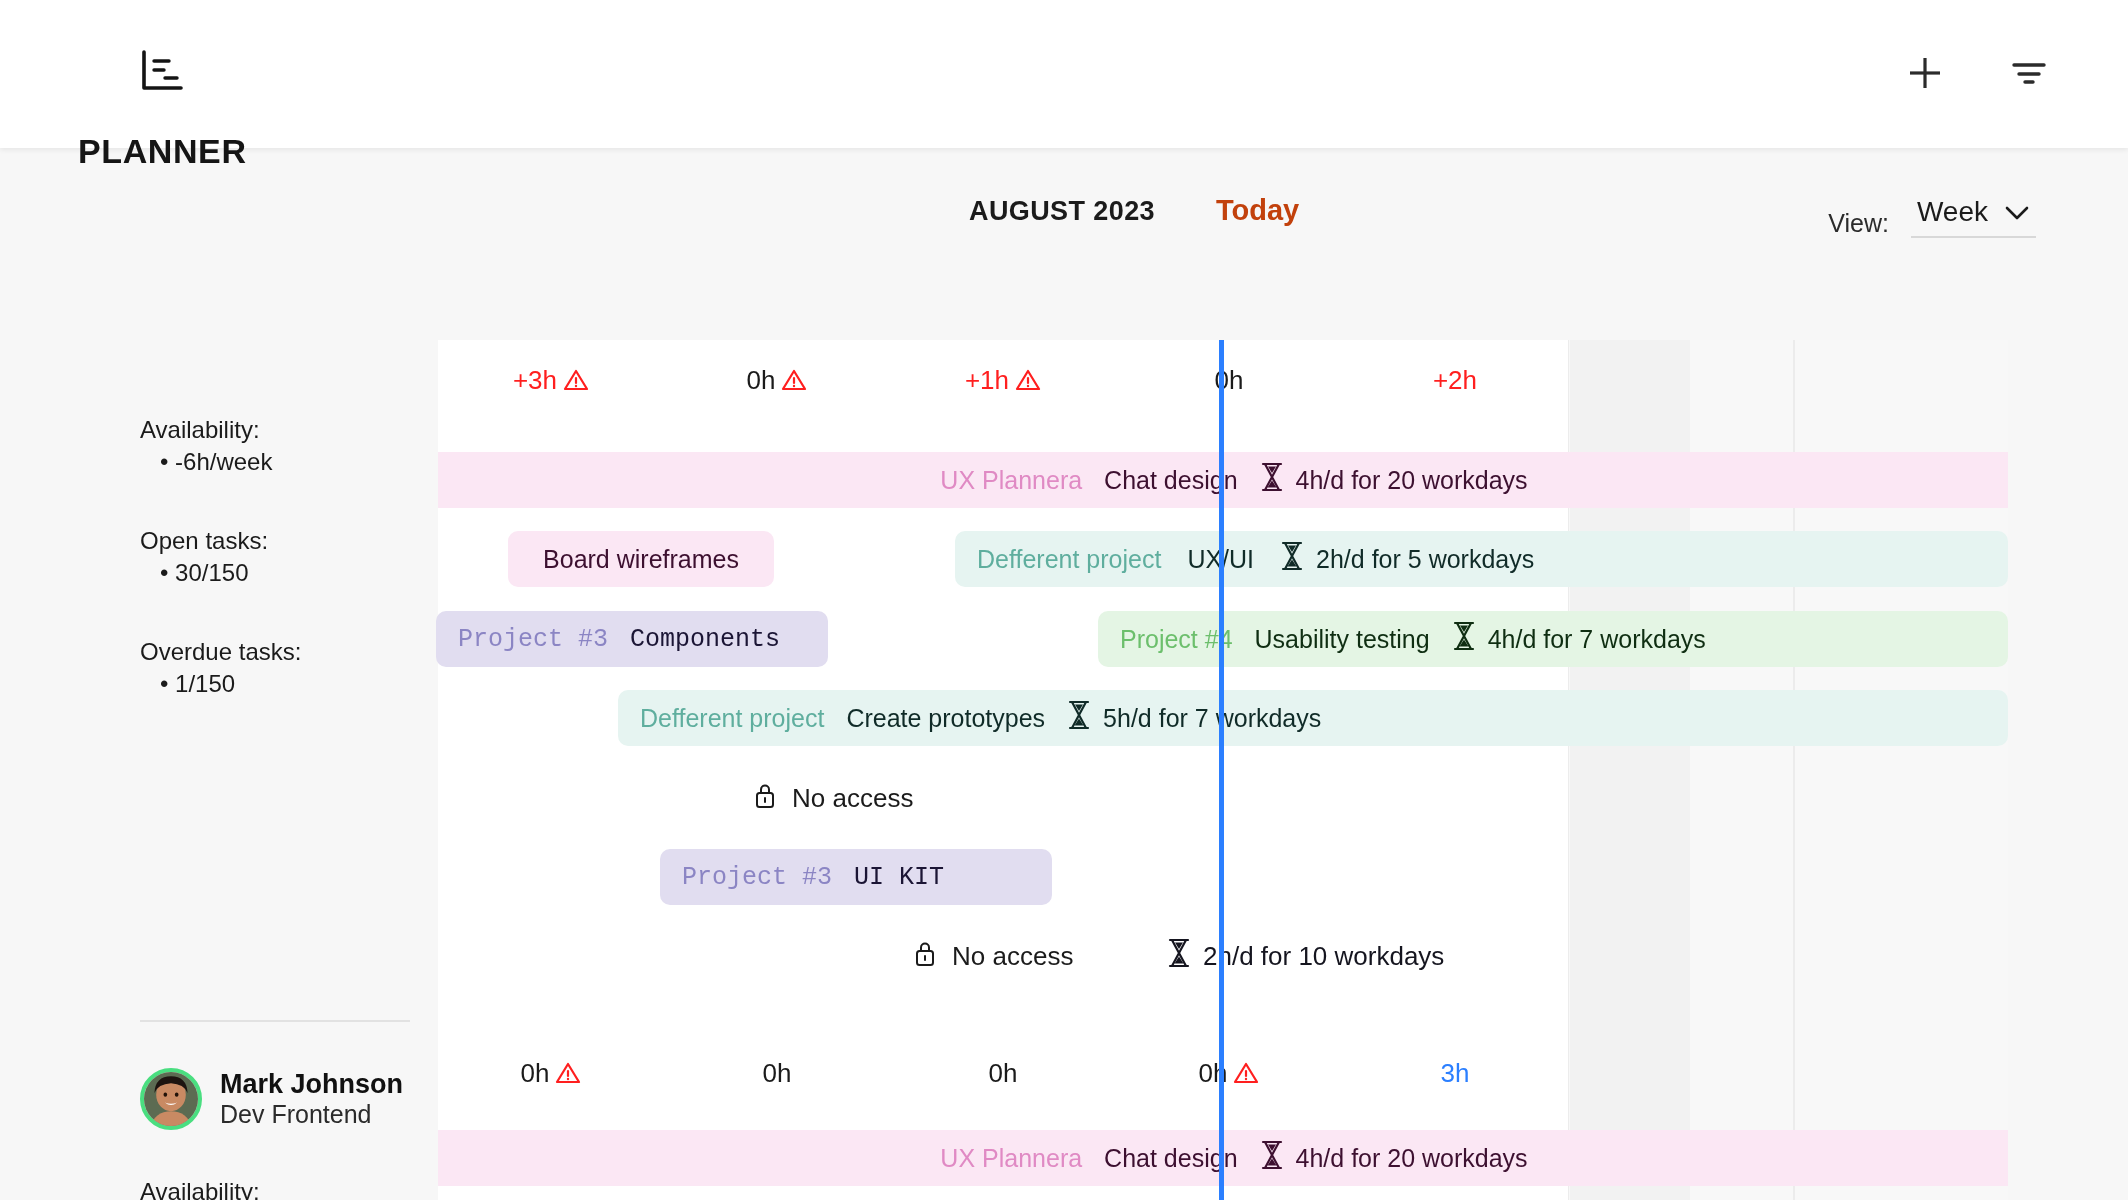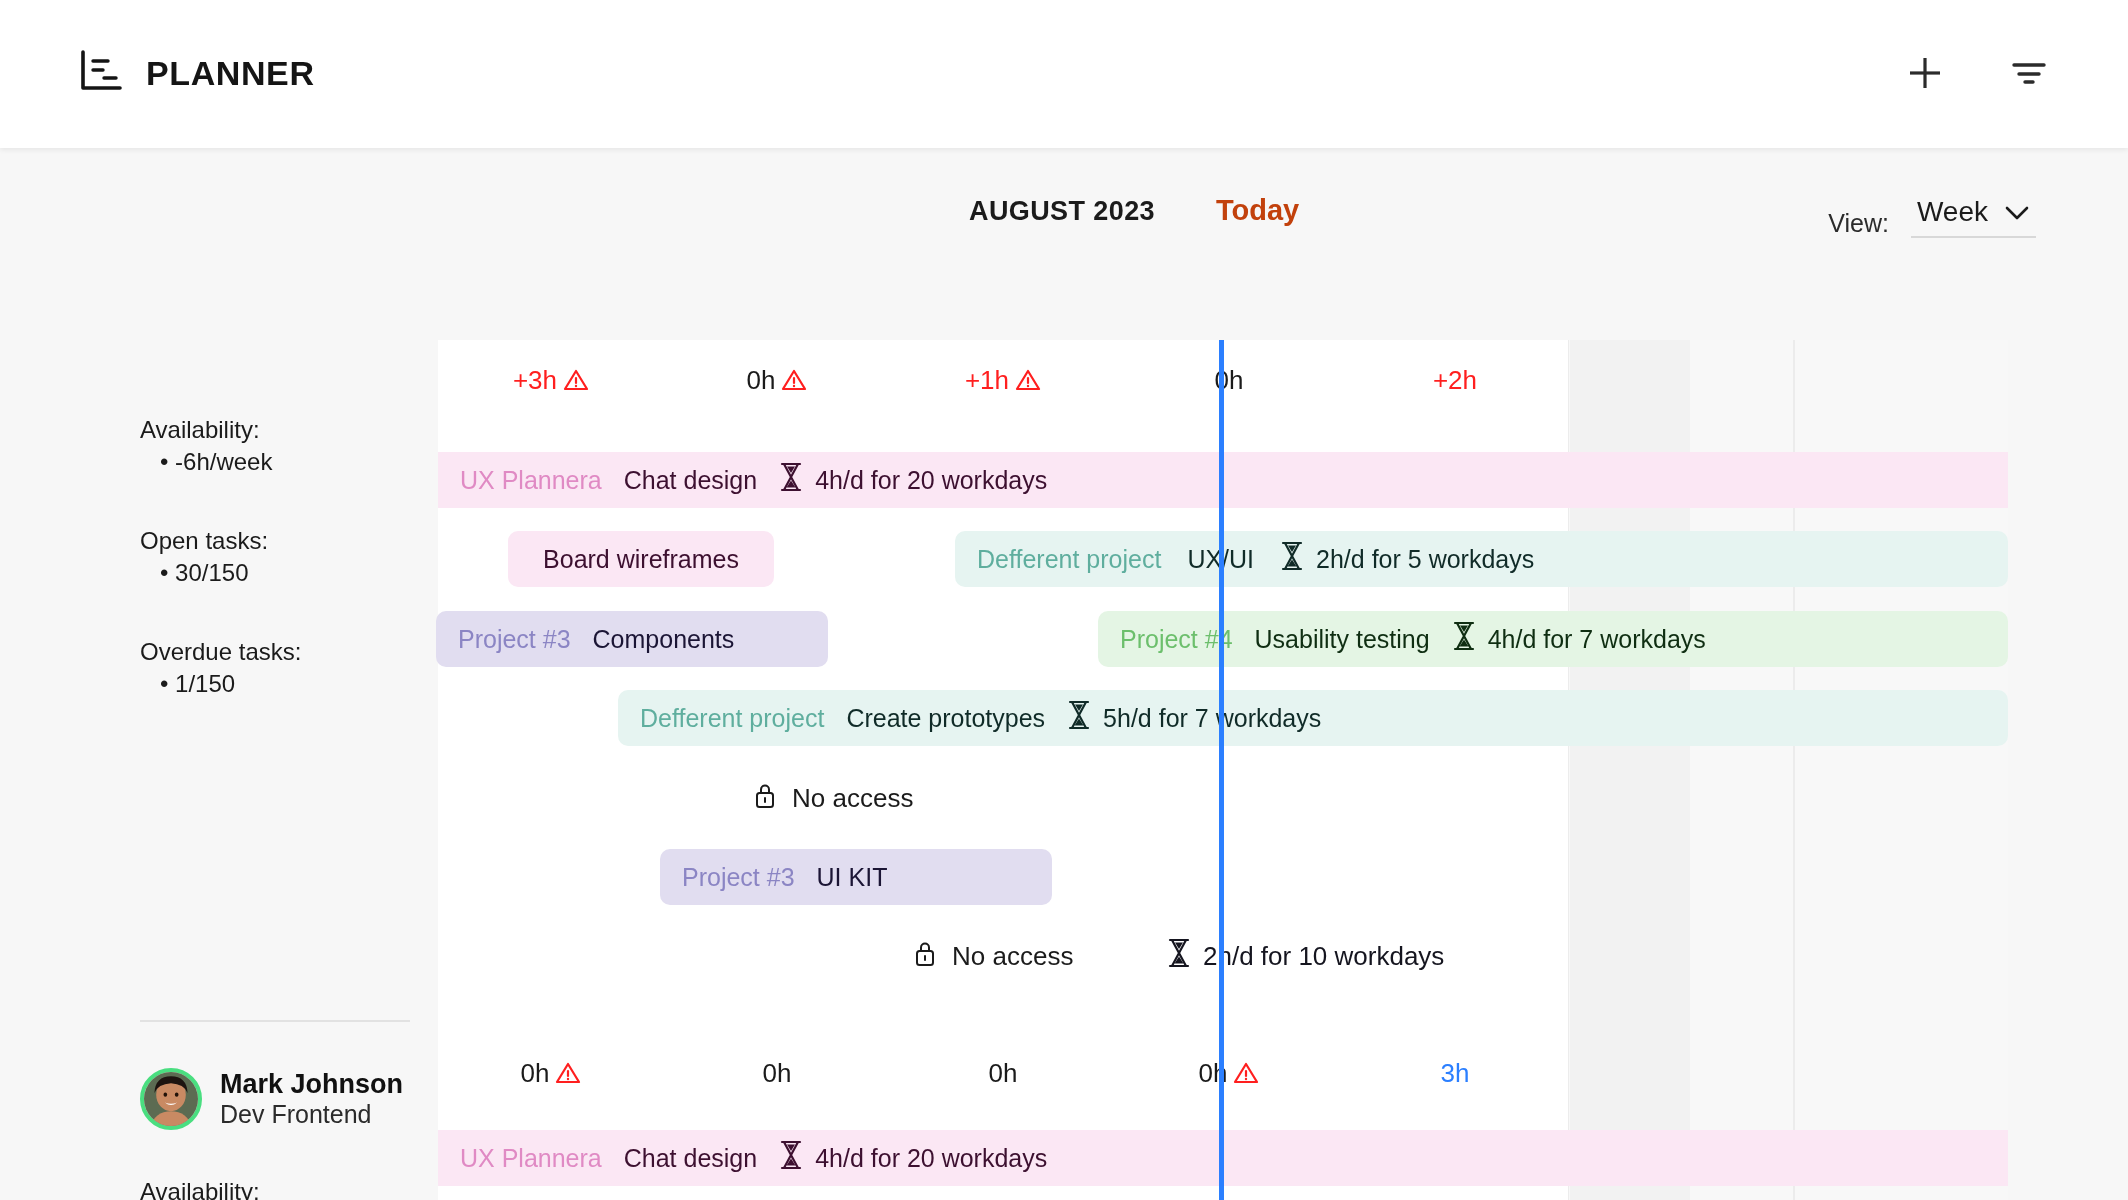--- a/index.html
+++ b/index.html
@@ -11,21 +11,21 @@
   }
 
   
   .app-header {
     position: absolute; top: 0; left: 0;
     width: 2128px; height: 148px;
     background: #ffffff;
     box-shadow: 0 2px 5px rgba(0,0,0,0.07);
     z-index: 40;
   }
-  .brand { position: absolute; left: 78px; top: 48px; display: flex; align-items: center; gap: 22px; }
+  .brand { position: absolute; left: 78px; top: 48px; display: flex; align-items: center; gap: 34px; flex-direction: column; }
   .brand-title { font-size: 34px; font-weight: bold; letter-spacing: 0.6px; color: #151515; }
   .header-actions { position: absolute; right: 78px; top: 52px; display: flex; align-items: center; gap: 62px; }
   .icon-btn { cursor: pointer; display: flex; align-items: center; justify-content: center; }
   .month-label { position: absolute; left: 925px; top: 196px; font-size: 27px; font-weight: bold; letter-spacing: 0.4px; color: #1b1b1b; margin-left: 44px; }
   .today-link { position: absolute; left: 1216px; top: 194px; font-size: 29px; font-weight: bold; color: #c2410c; cursor: pointer; }
   .view-wrap { position: absolute; right: 92px; top: 196px; display: flex; align-items: flex-end; gap: 22px; }
   .view-label { font-size: 25px; color: #2b2b2b; }
   .view-select {
     display: flex; align-items: center; gap: 16px;
     font-size: 28px; color: #1b1b1b;
@@ -77,32 +77,32 @@
   .hour-cell.blue { color: #2b7fff; }
   .warn { display: inline-block; vertical-align: -3px; margin-left: 6px; }
 
   
   .bar {
     position: absolute; height: 56px; border-radius: 10px;
     display: flex; align-items: center; z-index: 24;
     padding-left: 22px; gap: 22px; white-space: nowrap; overflow: hidden;
     cursor: pointer;
   }
-  .bar.full-bleed { border-radius: 0; }
+  .bar.full-bleed { border-radius: 0; justify-content: center; }
   .bar-project { font-size: 25px; }
   .bar-task { font-size: 25px; color: #15151f; }
   .bar-dur { font-size: 25px; color: #15151f; display: flex; align-items: center; gap: 12px; }
 
   .bar.pink { background: #fbe7f4; }
   .bar.pink .bar-project { color: #e08ac4; }
   .bar.pink .bar-task, .bar.pink .bar-dur { color: #3d1030; }
   .bar.teal { background: #e6f4f1; }
   .bar.teal .bar-project { color: #5fae9e; }
   .bar.teal .bar-task, .bar.teal .bar-dur { color: #102b28; }
-  .bar.purple { background: #e1ddf0; }
+  .bar.purple { background: #e1ddf0; font-family: Liberation Mono, monospace; }
   .bar.purple .bar-project { color: #8b85c4; }
   .bar.purple .bar-task, .bar.purple .bar-dur { color: #1b1535; }
   .bar.green { background: #e4f5e4; }
   .bar.green .bar-project { color: #6cbf6c; }
   .bar.green .bar-task, .bar.green .bar-dur { color: #0f2e12; }
 
   .noaccess {
     position: absolute; height: 56px; display: flex; align-items: center; gap: 14px;
     font-size: 26px; color: #1b1b1b; z-index: 24;
   }

